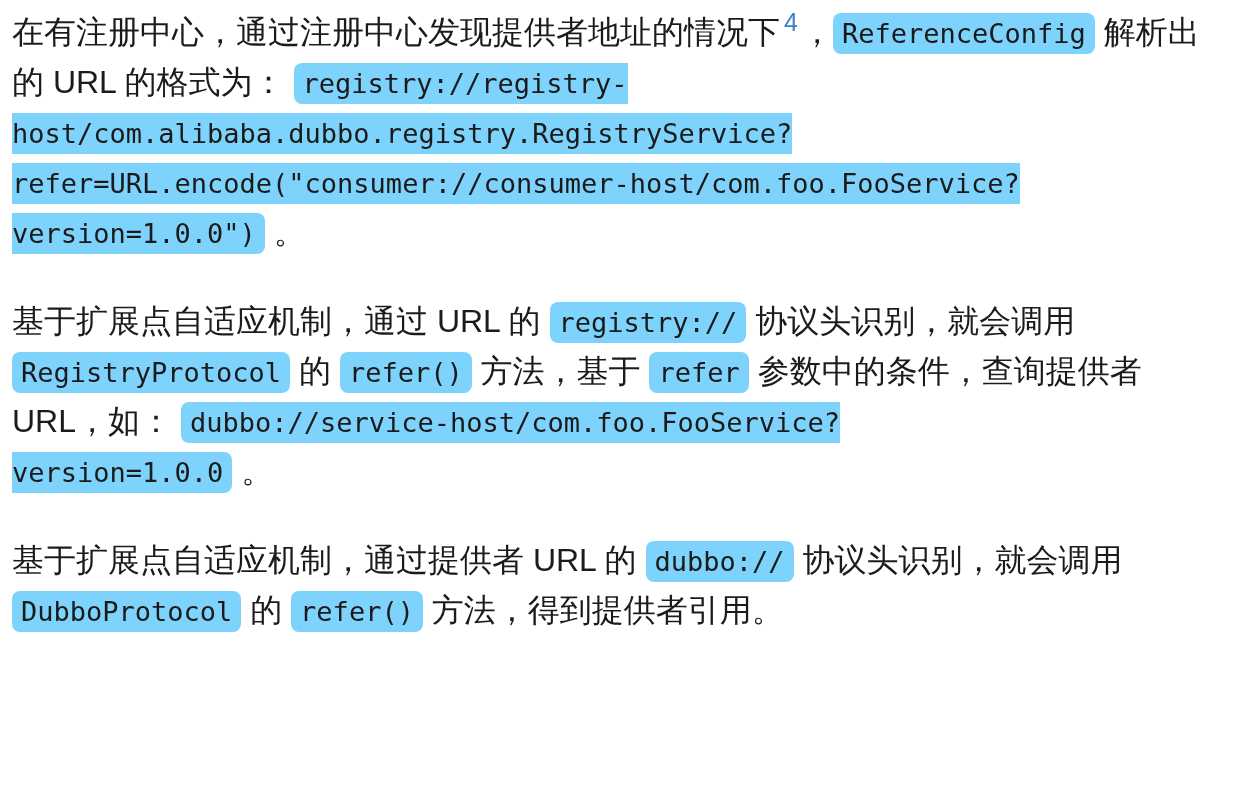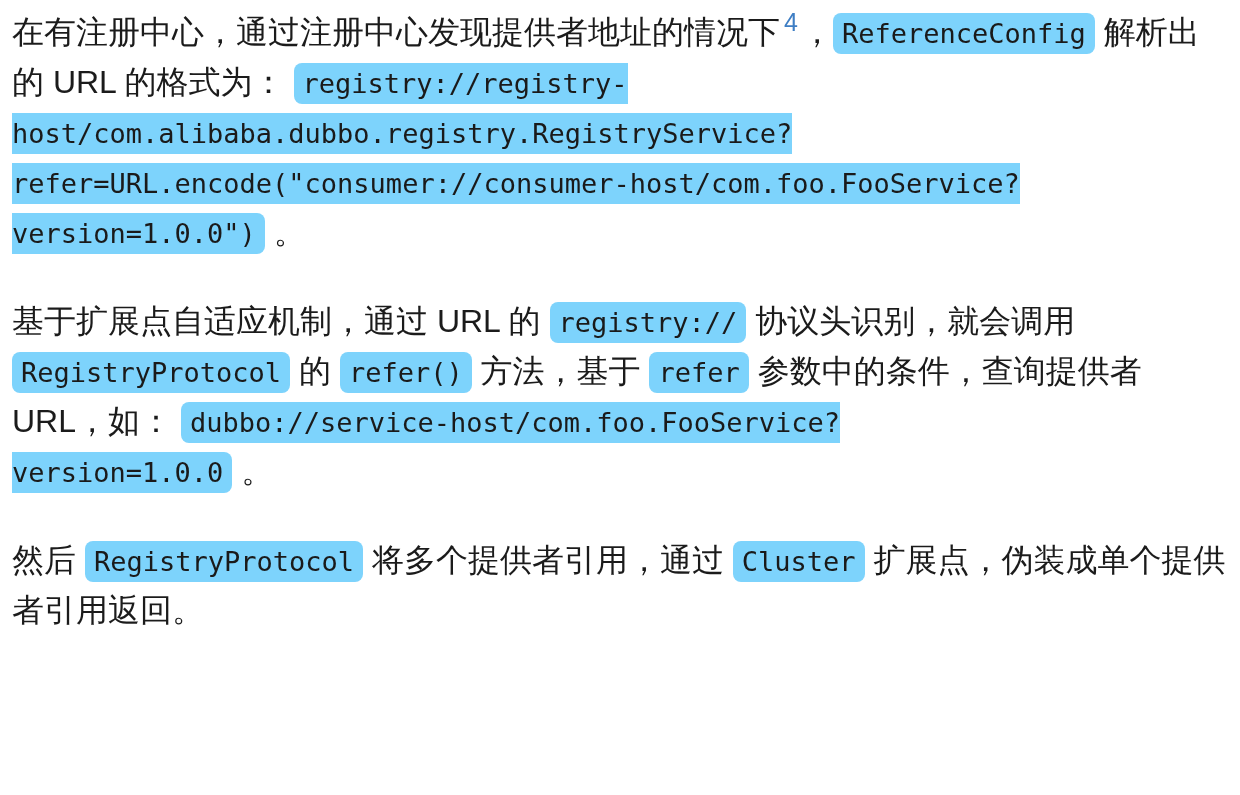--- a/index.html
+++ b/index.html
@@ -54,14 +54,14 @@
     cursor: pointer;
     font-family: "Liberation Sans", sans-serif;
   }
 </style>
 </head>
 <body>
 
 <div id="article">
     <p class="para"><span class="text-run">在有注册中心，通过注册中心发现提供者地址的情况下</span><sup class="footnote-ref">4</sup><span class="text-run">，</span><code class="inline-code">ReferenceConfig</code><span class="text-run"> 解析出的 URL 的格式为： </span><code class="inline-code">registry://registry-<br>host/com.alibaba.dubbo.registry.RegistryService?<br>refer=URL.encode("consumer://consumer-host/com.foo.FooService?<br>version=1.0.0")</code><span class="text-run"> 。</span></p>
     <p class="para"><span class="text-run">基于扩展点自适应机制，通过 URL 的 </span><code class="inline-code">registry://</code><span class="text-run"> 协议头识别，就会调用 </span><code class="inline-code">RegistryProtocol</code><span class="text-run"> 的 </span><code class="inline-code">refer()</code><span class="text-run"> 方法，基于 </span><code class="inline-code">refer</code><span class="text-run"> 参数中的条件，查询提供者 URL，如： </span><code class="inline-code">dubbo://service-host/com.foo.FooService?<br>version=1.0.0</code><span class="text-run"> 。</span></p>
-    <p class="para"><span class="text-run">然后 </span><code class="inline-code">RegistryProtocol</code><span class="text-run"> 将多个提供者引用，通过 </span><code class="inline-code">Cluster</code><span class="text-run"> 扩展点，伪装成单个提供者引用返回。</span></p>
+    <p class="para"><span class="text-run">基于扩展点自适应机制，通过提供者 URL 的 </span><code class="inline-code">dubbo://</code><span class="text-run"> 协议头识别，就会调用 </span><code class="inline-code">DubboProtocol</code><span class="text-run"> 的 </span><code class="inline-code">refer()</code><span class="text-run"> 方法，得到提供者引用。</span></p>
   </div>
 
 </body></html>

